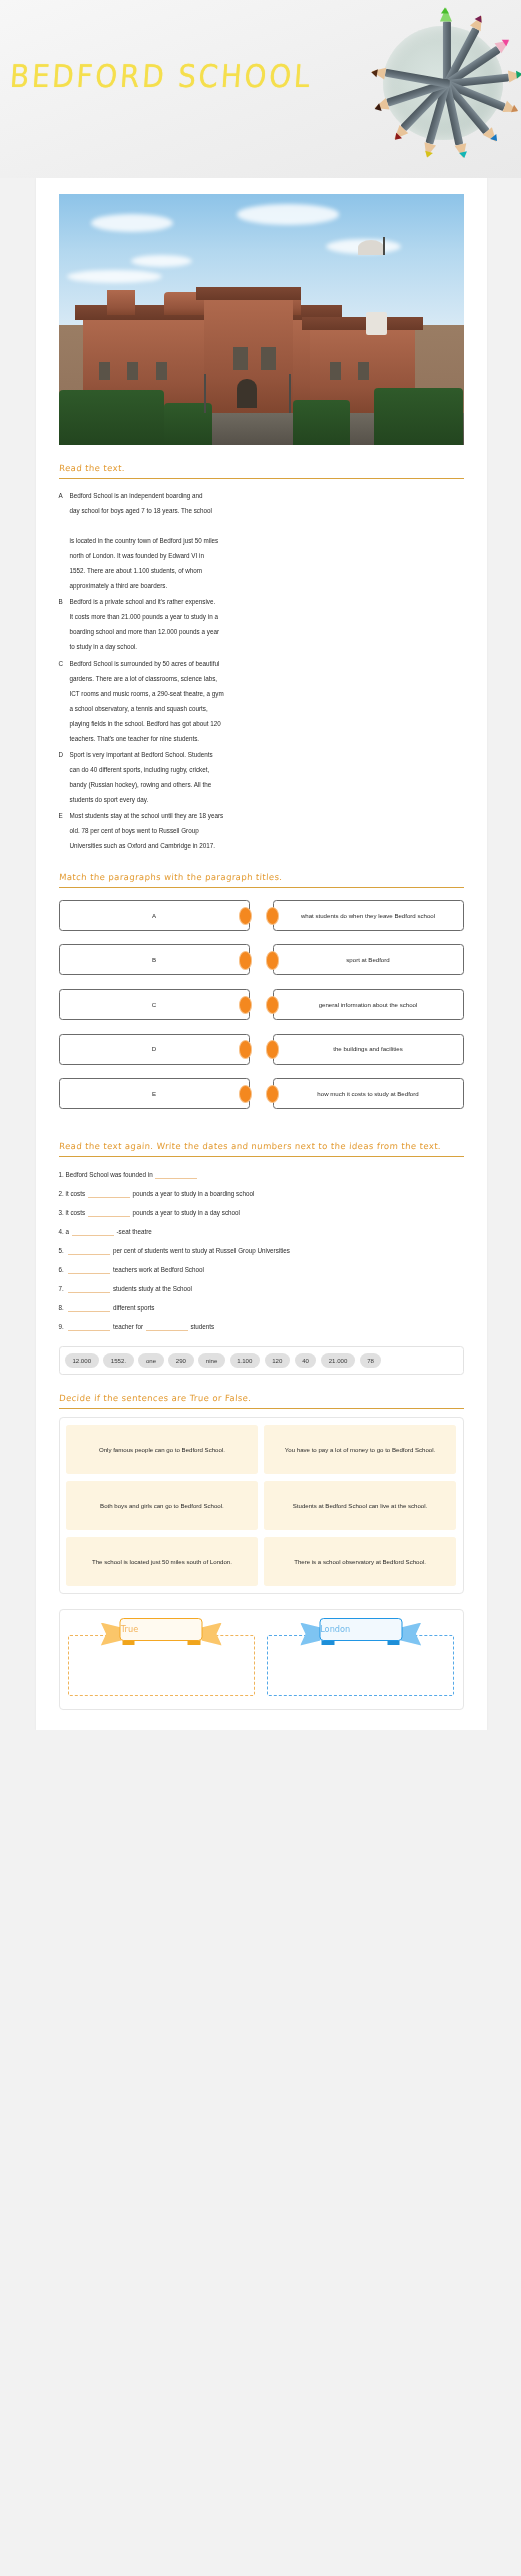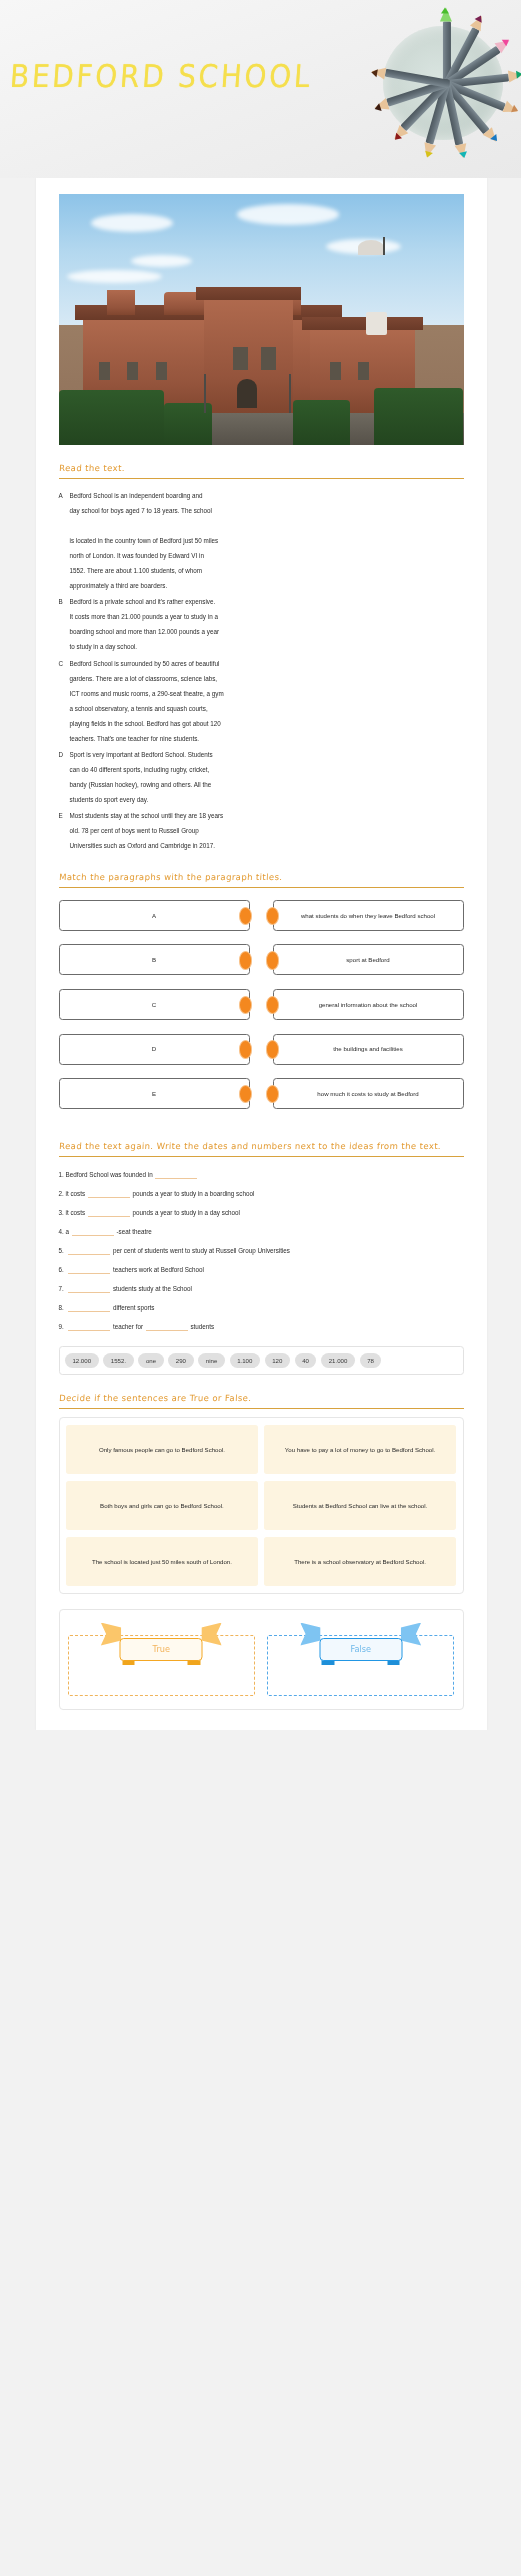--- a/index.html
+++ b/index.html
@@ -238,27 +238,25 @@
     background: #fbc66a;
   }
   .banner-tail.l { left: -19px; clip-path: polygon(0 0,100% 22%,100% 78%,0 100%,26% 50%); }
   .banner-tail.r { right: -19px; clip-path: polygon(100% 0,0 22%,0 78%,100% 100%,74% 50%); }
   .drop-col.false .banner-tail { background: #7ec4f2; }
   .banner-plate {
     position: relative;
     border: 1.4px solid #f4a723;
     border-radius: 4.1px;
     background: #fffaf0;
-    text-align: center;
     font-size: 8.2px;
     color: #f3b35b;
     padding: 5.4px 0;
     font-family: "DejaVu Sans", sans-serif;
     z-index: 3;
-    margin-top: 20px;
   }
   .drop-col.false .banner-plate { border-color:#2196e4; background:#f2f9fe; color:#6fb9ea; }
   .banner-foot { position:absolute; bottom:-4.8px; width:12.2px; height:5.4px; background:#f0a51c; }
   .banner-foot.l { left: 2.7px; }
   .banner-foot.r { right: 2.7px; }
   .drop-col.false .banner-foot { background:#1e8fd8; }
 </style>
 </head>
 <body>
 
@@ -535,21 +533,21 @@
             <div class="banner-plate">True</div>
             <div class="banner-foot l"></div>
             <div class="banner-foot r"></div>
           </div>
           <div class="drop-zone"></div>
         </div>
         <div class="drop-col false">
           <div class="banner">
             <div class="banner-tail l"></div>
             <div class="banner-tail r"></div>
-            <div class="banner-plate">False</div>
+            <div class="banner-plate">London</div>
             <div class="banner-foot l"></div>
             <div class="banner-foot r"></div>
           </div>
           <div class="drop-zone"></div>
         </div>
       </div>
     </div>
 
   </div>
 </div>

